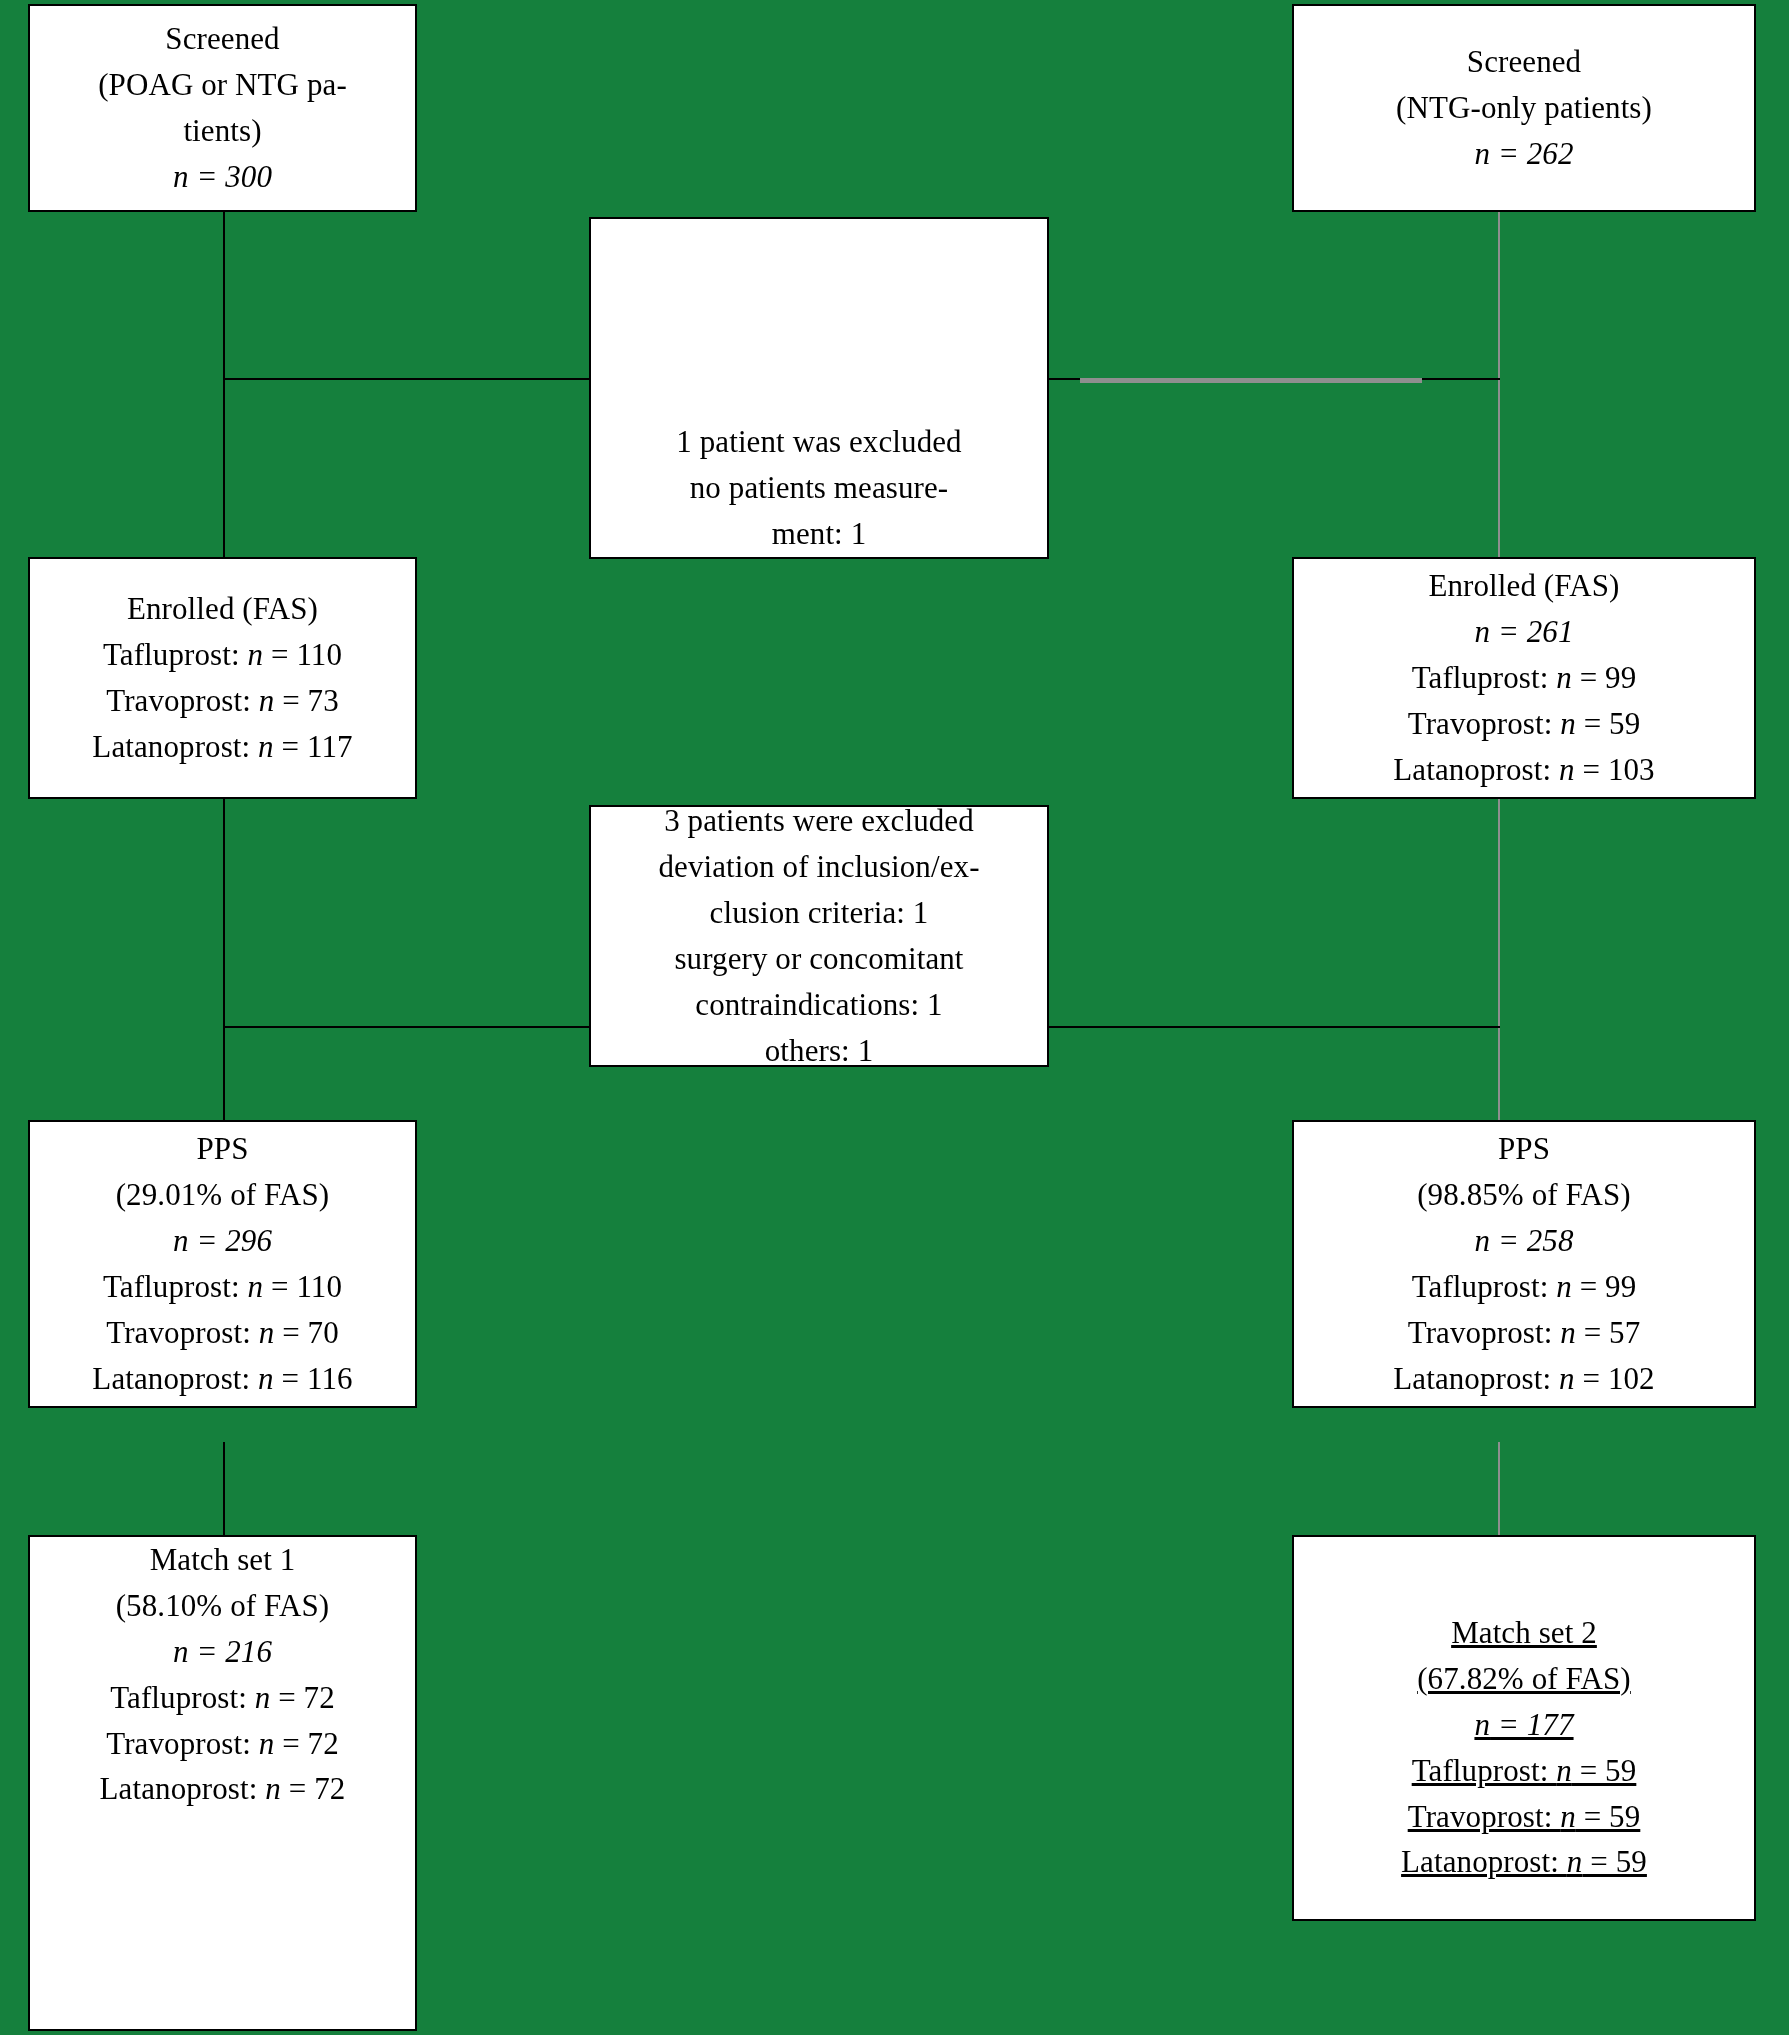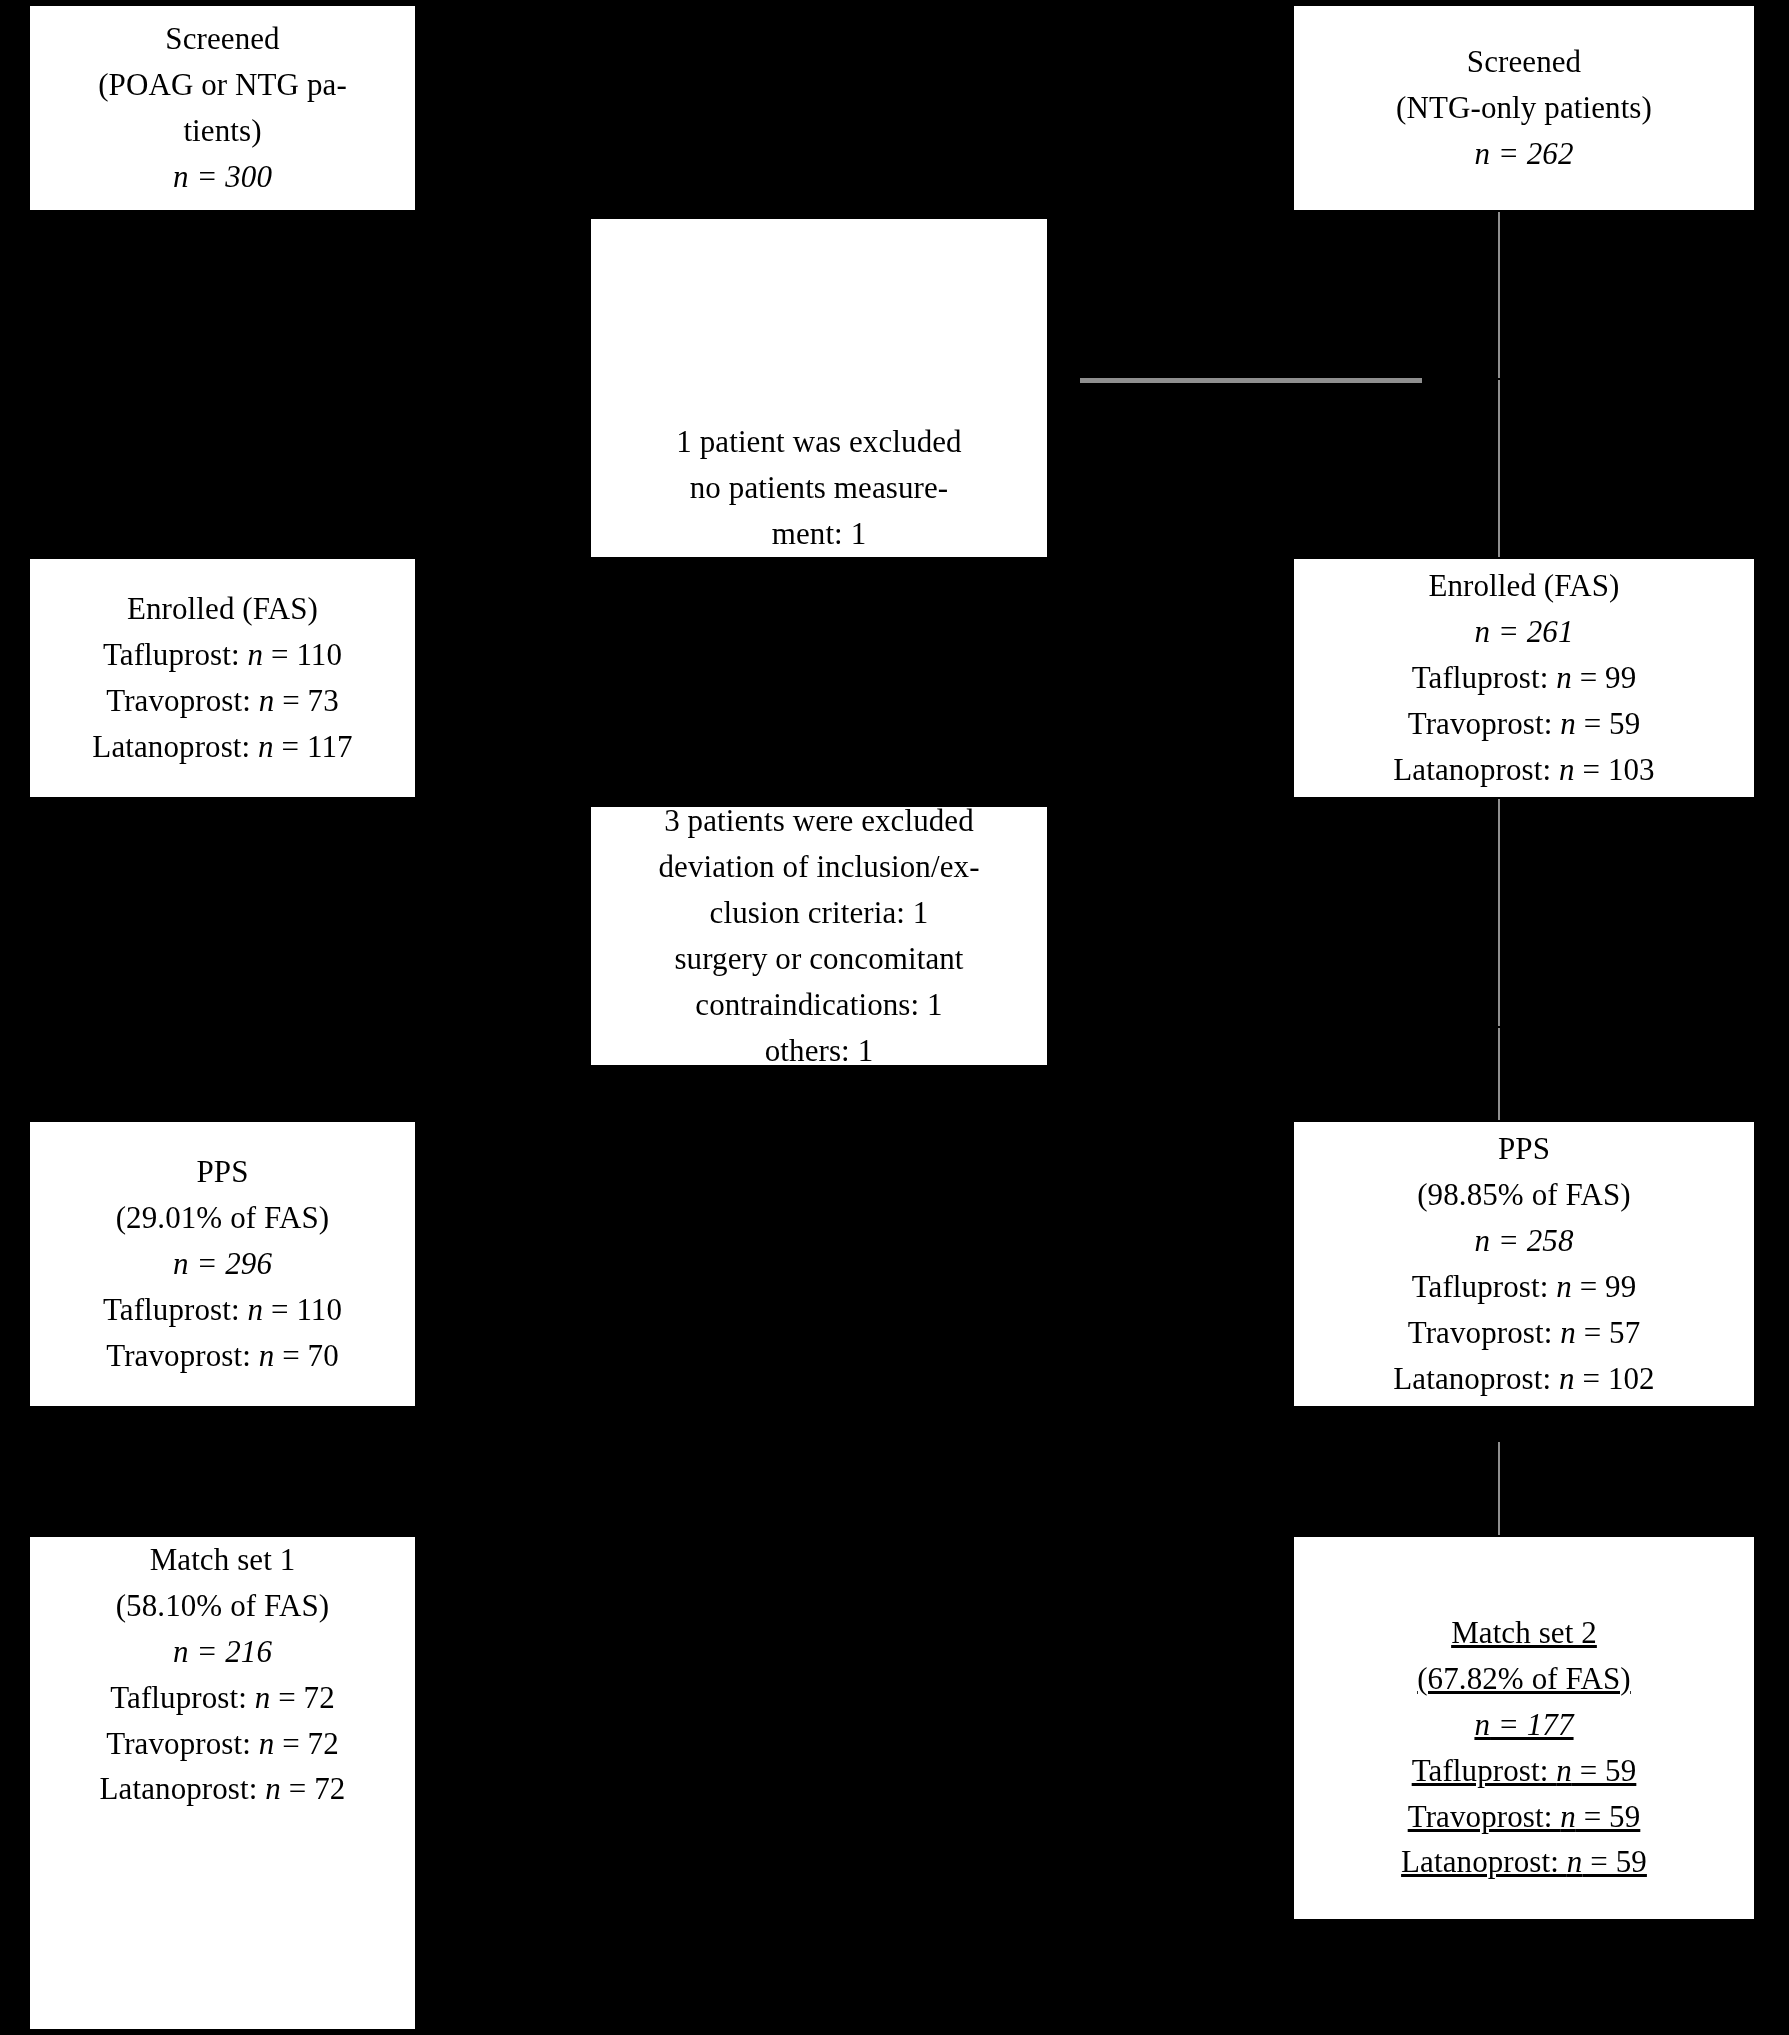--- a/index.html
+++ b/index.html
@@ -8,21 +8,21 @@
     background: #ffffff;
   }
   body {
     font-family: "Liberation Serif", "DejaVu Serif", serif;
     color: #000000;
   }
   #canvas {
     position: relative;
     width: 1790px;
     height: 2035px;
-    background: #000000;
+    background: #15803d;
     overflow: hidden;
   }
   .node {
     position: absolute;
     box-sizing: border-box;
     border: 2px solid #000000;
     background: #ffffff;
     display: flex;
     flex-direction: column;
     align-items: center;
@@ -118,20 +118,21 @@
     <span class="line">contraindications: 1</span>
     <span class="line">others: 1</span>
   </div>
 
   <div class="node" style="left:28px; top:1120px; width:389px; height:288px;">
     <span class="line">PPS</span>
     <span class="line">(29.01% of FAS)</span>
     <span class="line nvar"><i>n</i> = 296</span>
     <span class="line">Tafluprost: <i>n</i> = 110</span>
     <span class="line">Travoprost: <i>n</i> = 70</span>
+    <span class="line">Latanoprost: <i>n</i> = 116</span>
   </div>
 
   <div class="node" style="left:1292px; top:1120px; width:464px; height:288px;">
     <span class="line">PPS</span>
     <span class="line">(98.85% of FAS)</span>
     <span class="line nvar"><i>n</i> = 258</span>
     <span class="line">Tafluprost: <i>n</i> = 99</span>
     <span class="line">Travoprost: <i>n</i> = 57</span>
     <span class="line">Latanoprost: <i>n</i> = 102</span>
   </div>

